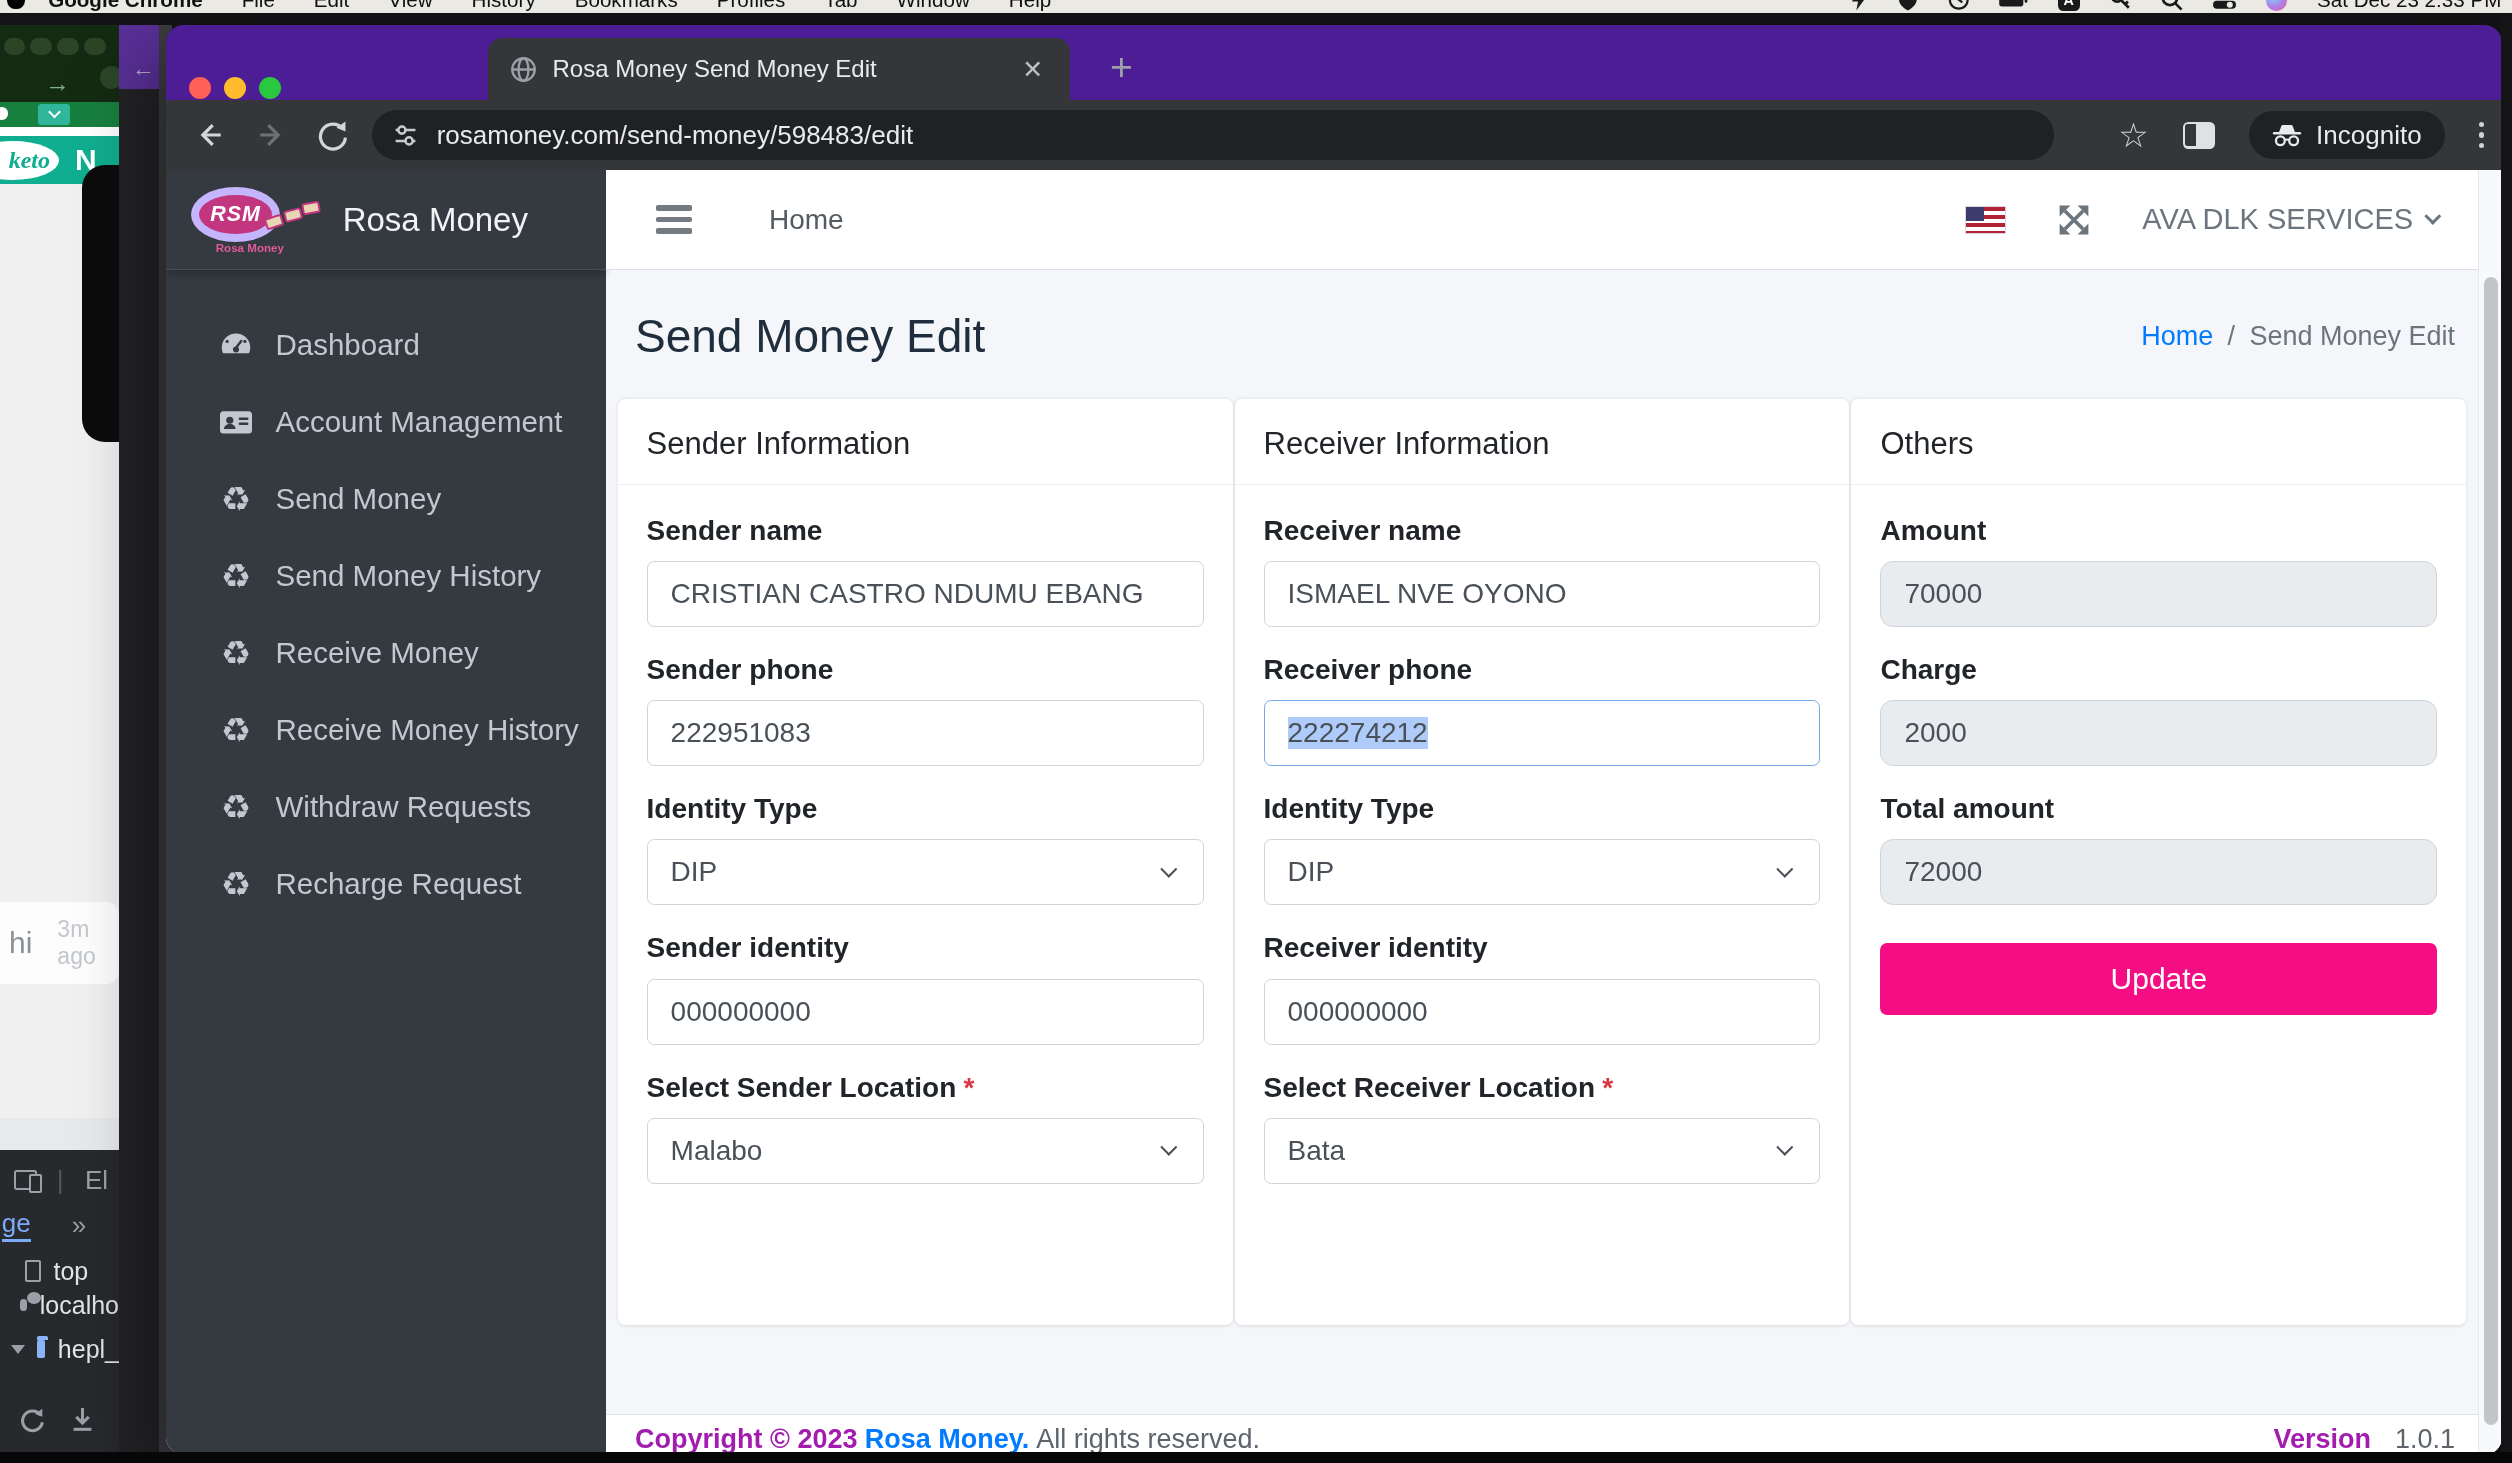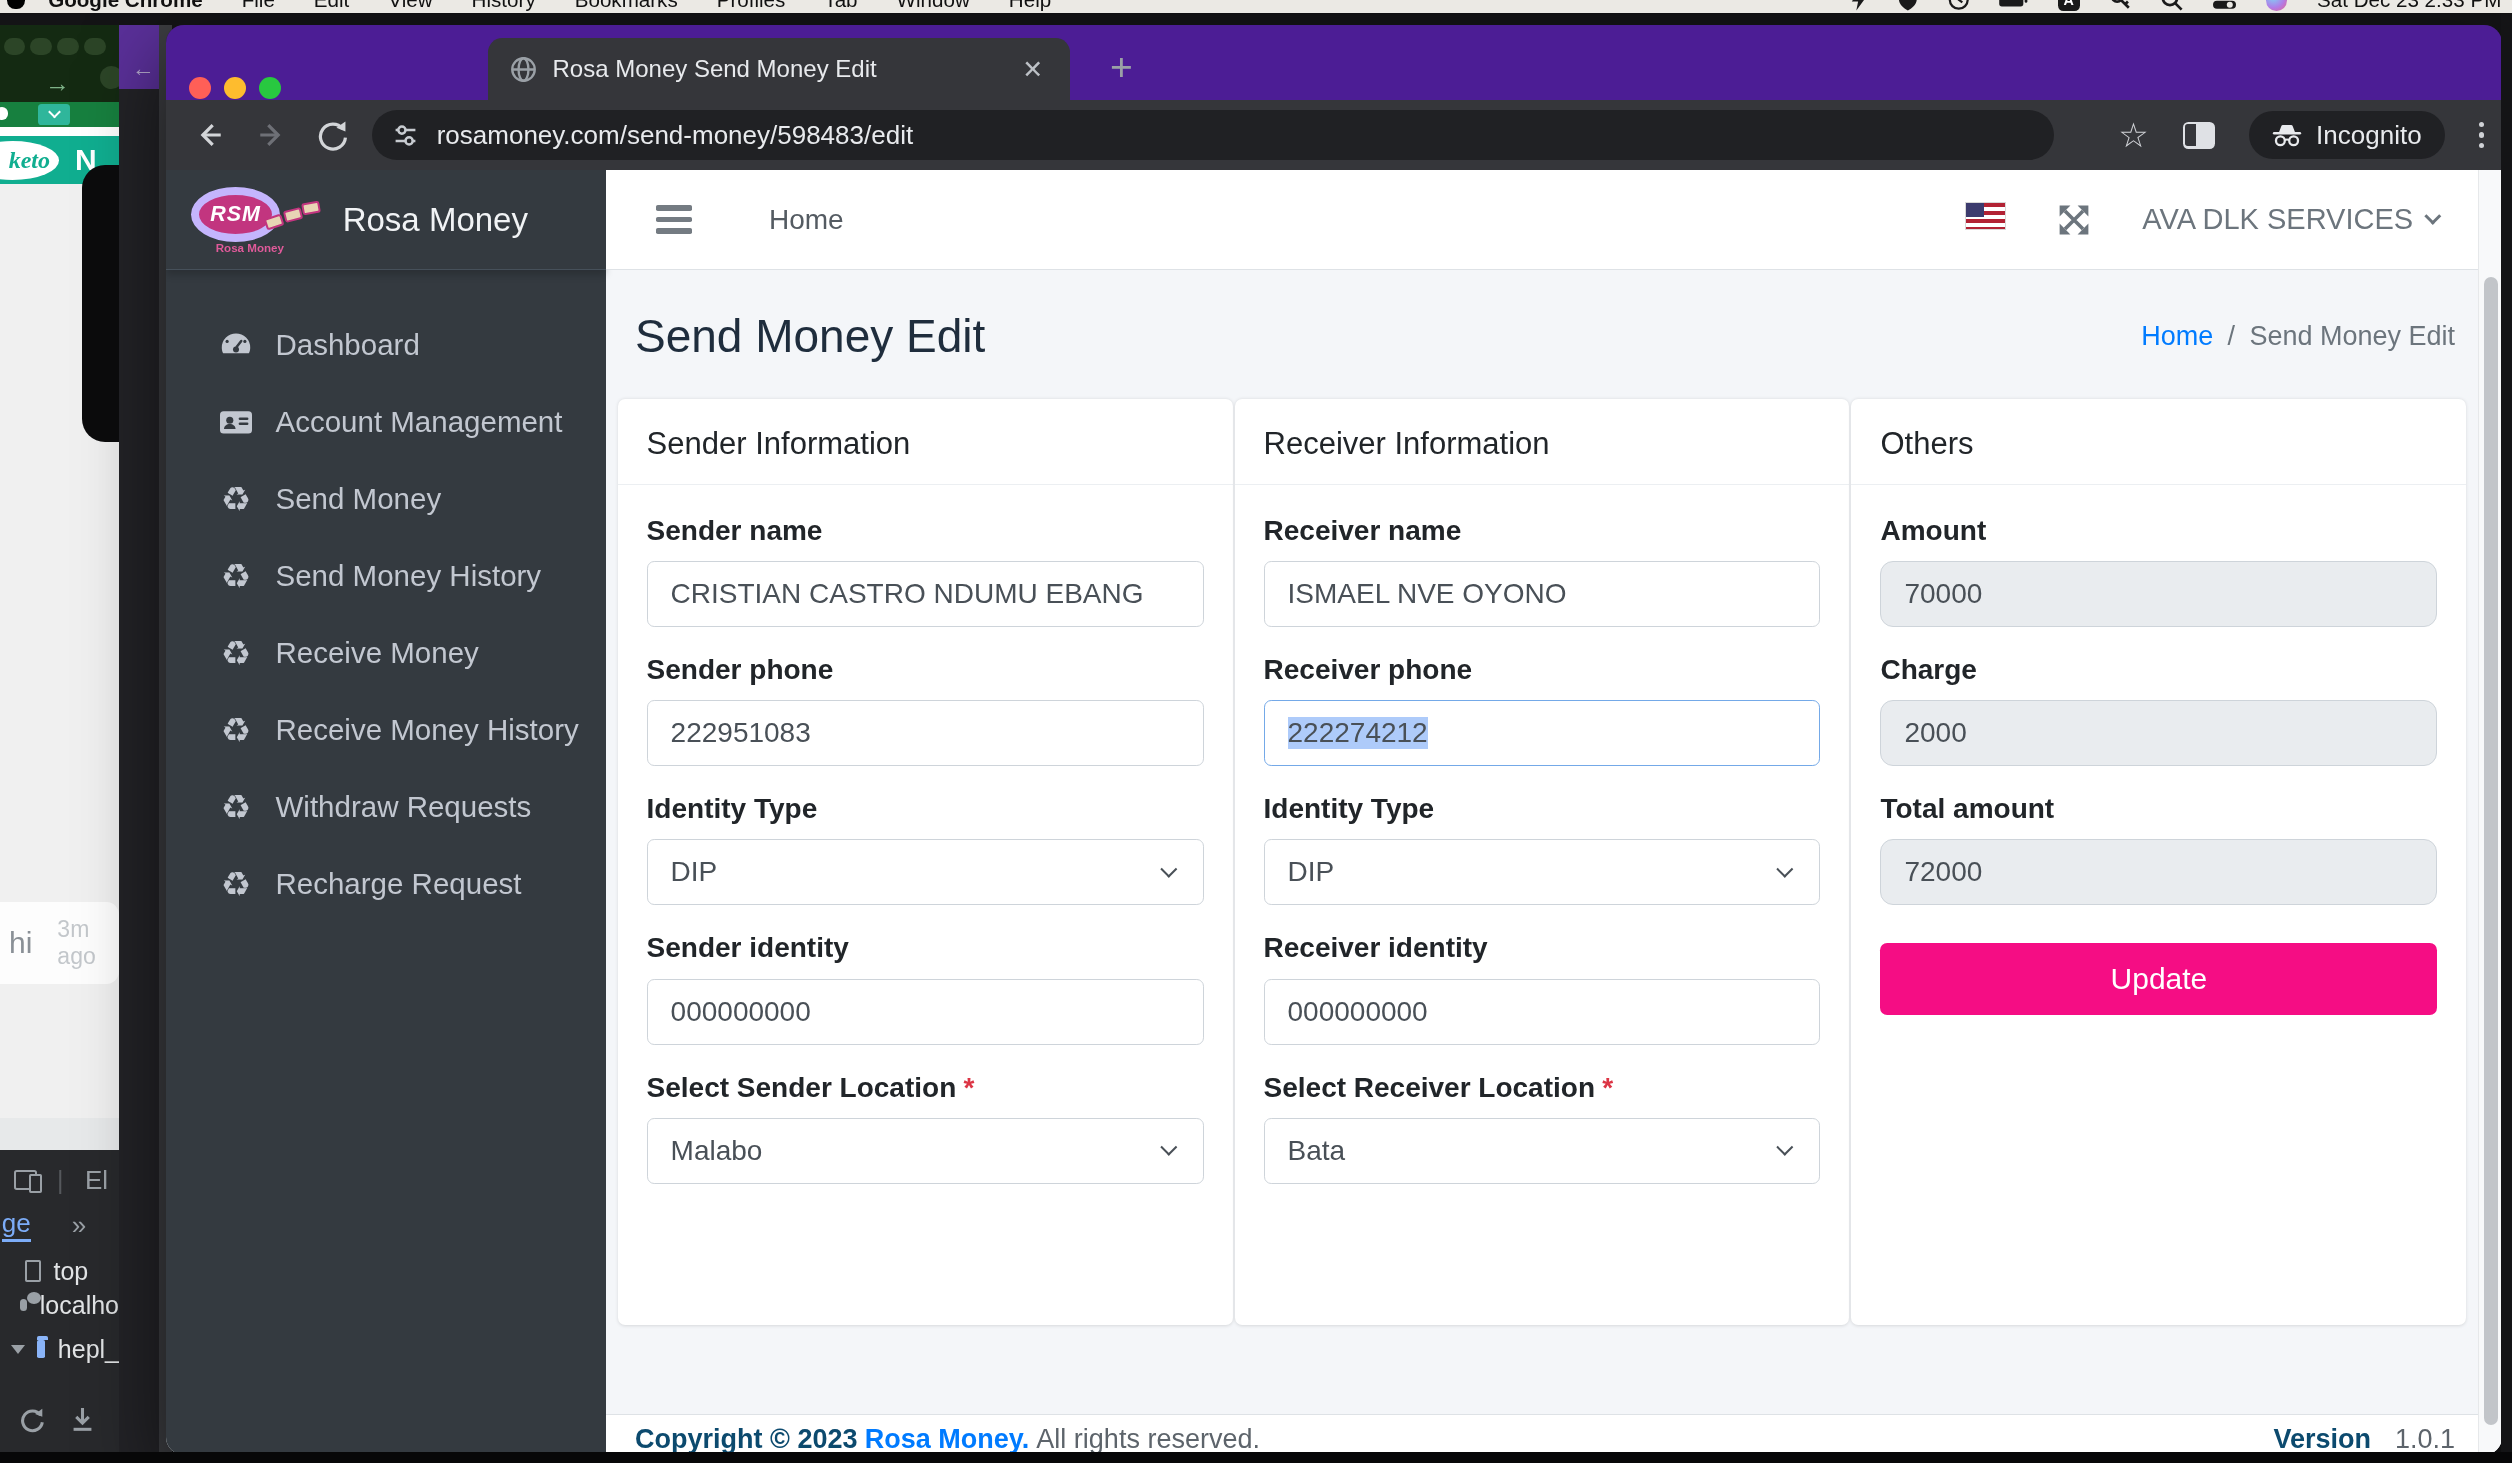--- a/index.html
+++ b/index.html
@@ -117,21 +117,21 @@
   .snav-item { display:flex; align-items:center; height:77px; padding-left:43px; color:#c2c7d0; }
   .snav-ico { width:54px; display:flex; justify-content:center; color:#c2c7d0; font-size:34px; }
   .snav-label { font-size:29.5px; margin-left:12.5px; white-space:nowrap; }
 
   .main { flex:1; display:flex; flex-direction:column; min-width:0; }
   .appbar { height:100px; background:#fff; border-bottom:1.8px solid #dee2e6; display:flex; align-items:center;
     padding:0 39px 0 50px; flex-shrink:0; }
   .burger { display:flex; flex-direction:column; gap:6.3px; }
   .burger span { width:36px; height:5.4px; background:#747b82; border-radius:1.8px; }
   .home-link { color:#545b62; font-size:28px; margin-left:77px; }
-  .appbar-right { margin-left:auto; display:flex; gap:50px; }
+  .appbar-right { margin-left:auto; display:flex; align-items:center; gap:50px; }
   .usflag { width:41px; height:28px; position:relative; overflow:hidden; border:0.9px solid #d8d8d8;
     background:repeating-linear-gradient(#b22234 0 4px,#fff 4px 8px); }
   .usflag::before { content:""; position:absolute; left:0; top:0; width:18px; height:14.3px; background:#3c3b6e; }
   .acct { display:flex; align-items:center; gap:14.3px; color:#6c757d; font-size:29px; white-space:nowrap; }
   .caret { width:11.6px; height:11.6px; border-right:3.6px solid #6c757d; border-bottom:3.6px solid #6c757d;
     transform:rotate(45deg) translate(-2.7px,-2.7px); }
 
   .content { flex:1; overflow:hidden; }
   .page-head { display:flex; justify-content:space-between; align-items:center; padding:39px 23px 0 29px; }
   .page-title { color:#1f2d3d; font-size:46px; font-weight:500; }
@@ -153,21 +153,21 @@
   .seltext { background:#aecbfa; }
   .inp.dis { background:#e9ecef;border-radius:13px; }
   .sel { justify-content:space-between; }
   .chev { width:11.6px; height:11.6px; border-right:2.7px solid #495057; border-bottom:2.7px solid #495057;
     transform:rotate(45deg) translate(-2.7px,-2.7px); margin-right:5.4px; }
   .btn-update { margin-top:10.7px; width:100%; height:72px; background:#f50d84; border:none; border-radius:7.2px;
     color:#fff; font-size:30px; font-family:inherit; }
 
   .footer { height:41px; background:#fff; border-top:1.8px solid #dee2e6; display:flex; align-items:flex-start;
     padding:9px 23px 0 29px; flex-shrink:0; font-size:27px; color:#5d646b; }
-  .ft-b { font-weight:700; color:#0c4a6e; }
+  .ft-b { font-weight:700; color:#a21caf; }
   .ft-link { font-weight:700; color:#007bff; margin:0 7.2px; }
   .ft-right { margin-left:auto; display:flex; gap:24px; }
 
   .sbar { width:24px; background:#f8f9fa; border-left:0.9px solid #e6e8ea; position:relative; flex-shrink:0; }
   .sbar-thumb { position:absolute; left:4.5px; top:107px; bottom:30px; width:14.3px; background:#c2c5c9; border-radius:7.2px; }
 
   .desk-bottom { position:absolute; left:0; bottom:0; width:2512px; height:10.7px; background:#070708; z-index:15; }
   .right-edge { position:absolute; right:0; top:12.5px; width:10.7px; height:1451px; background:#141416; z-index:12; }
 
   svg { display:block; }

